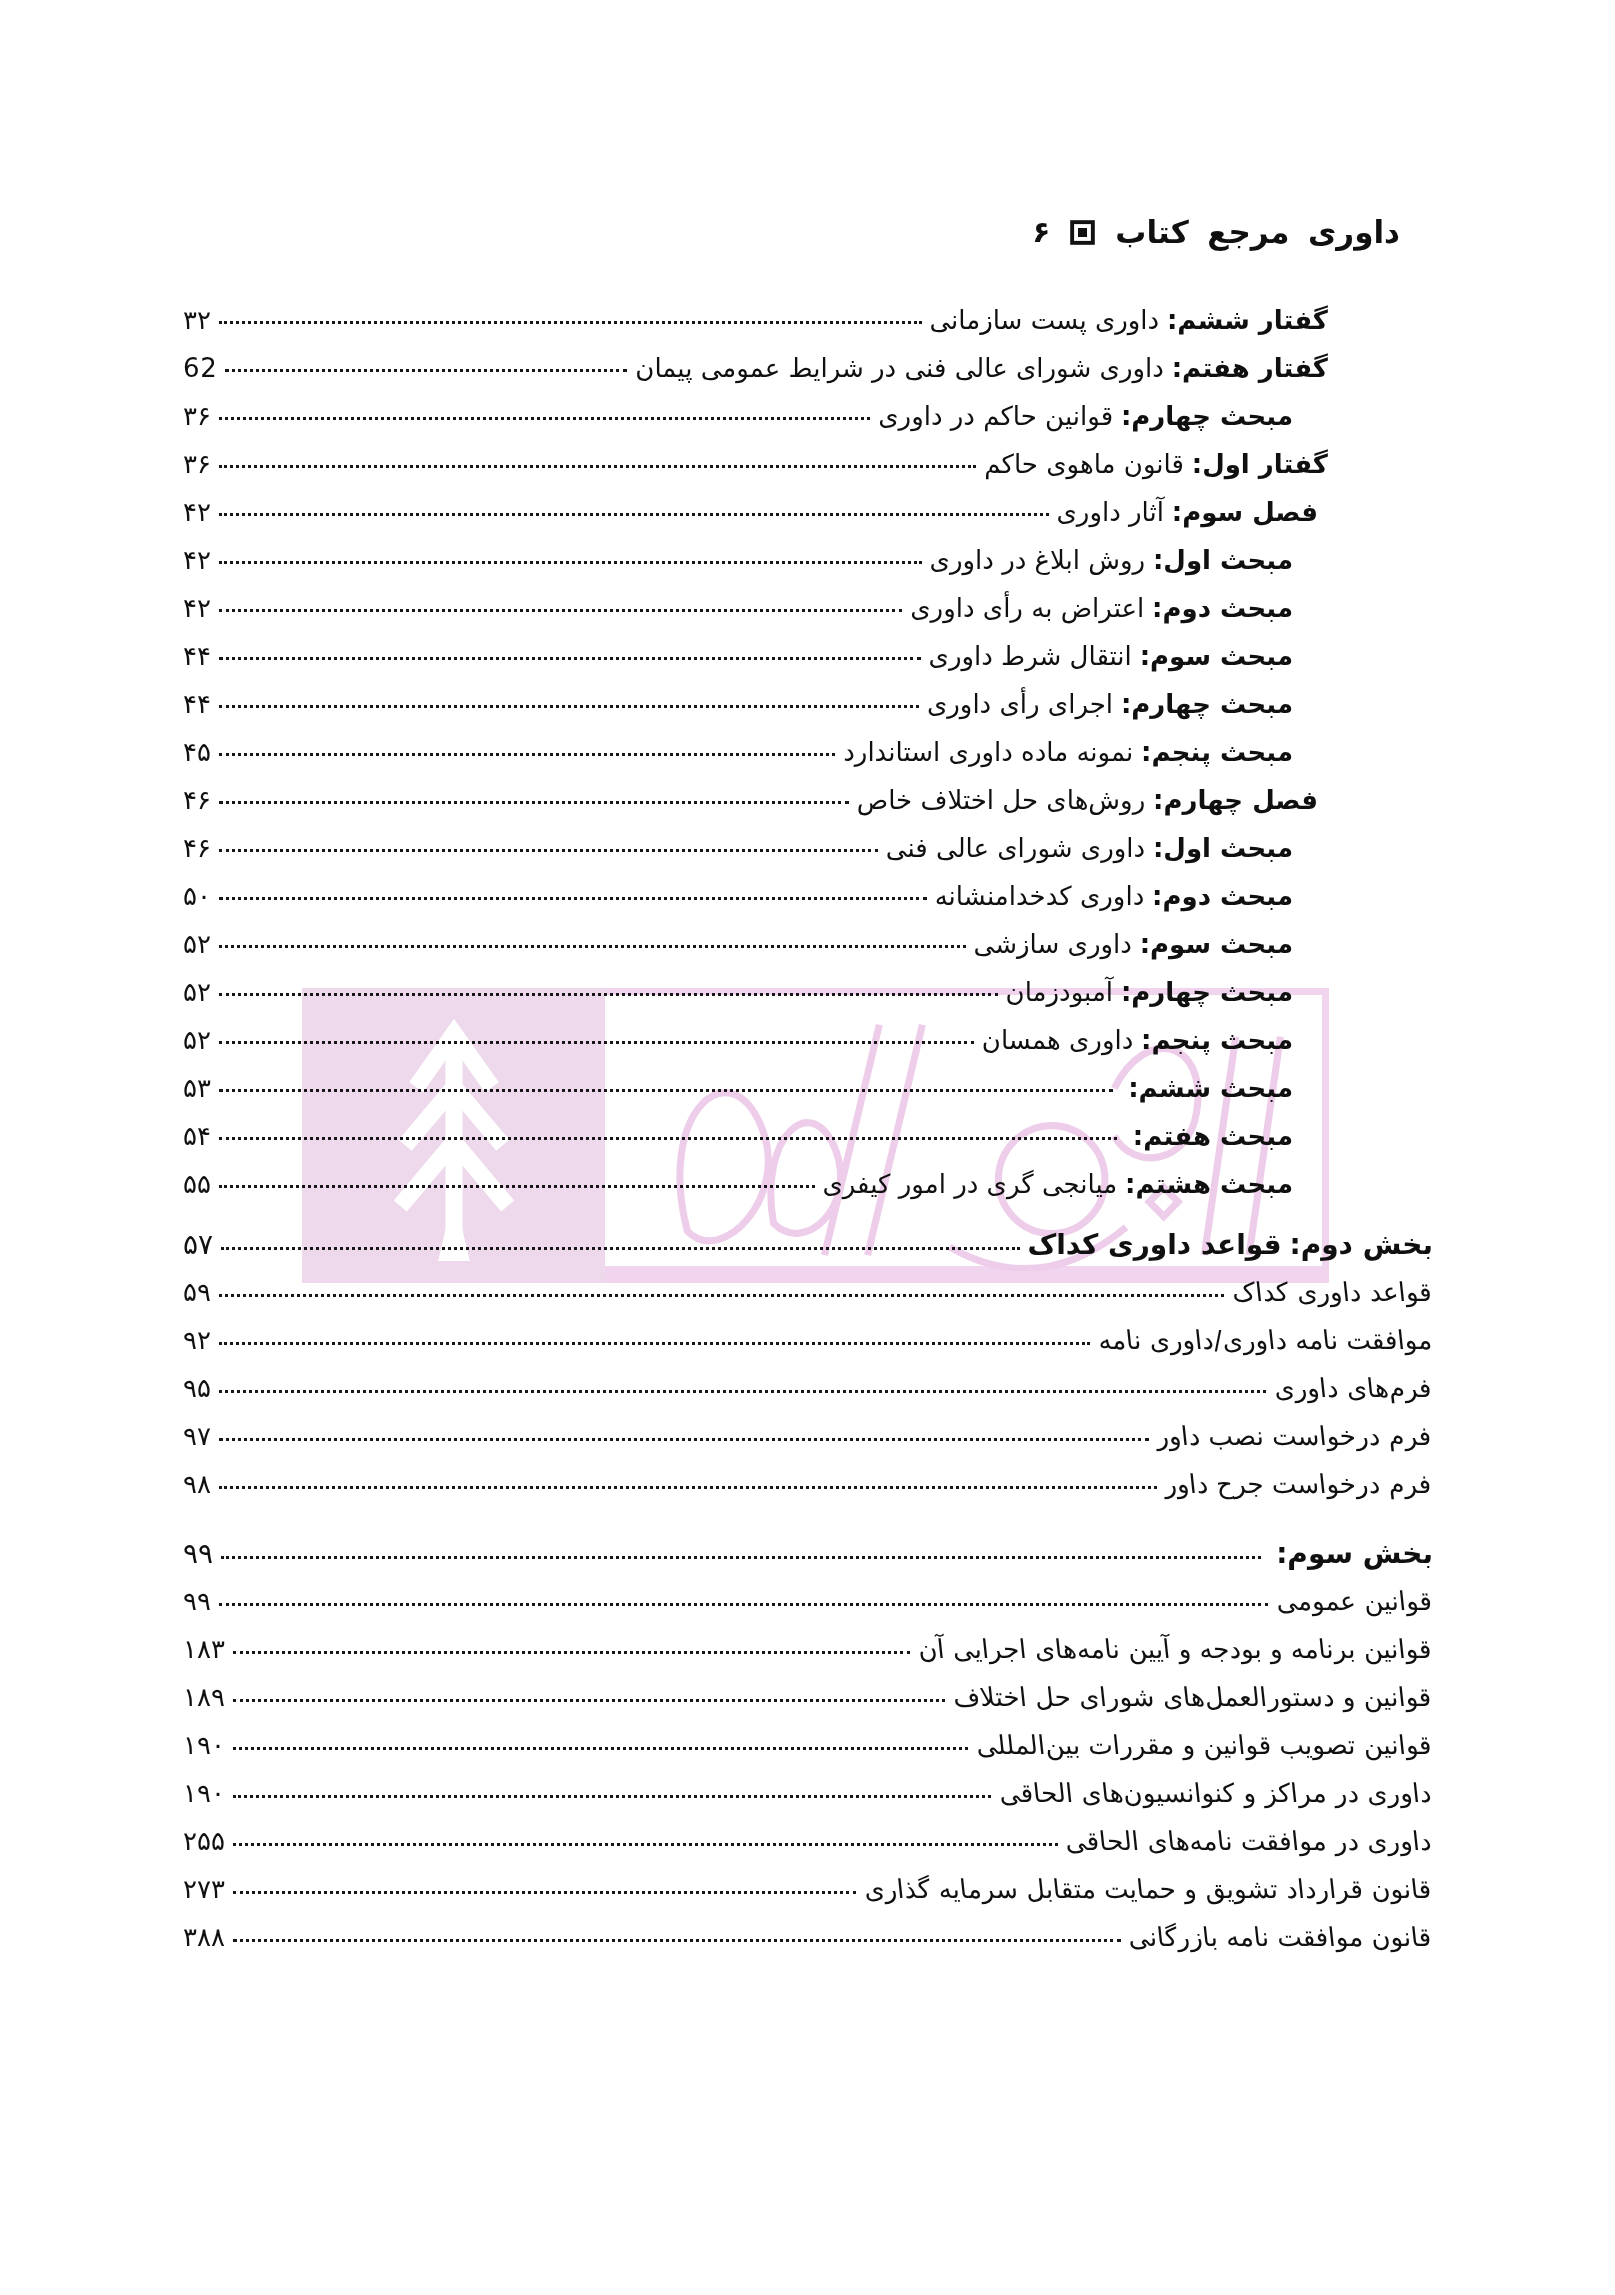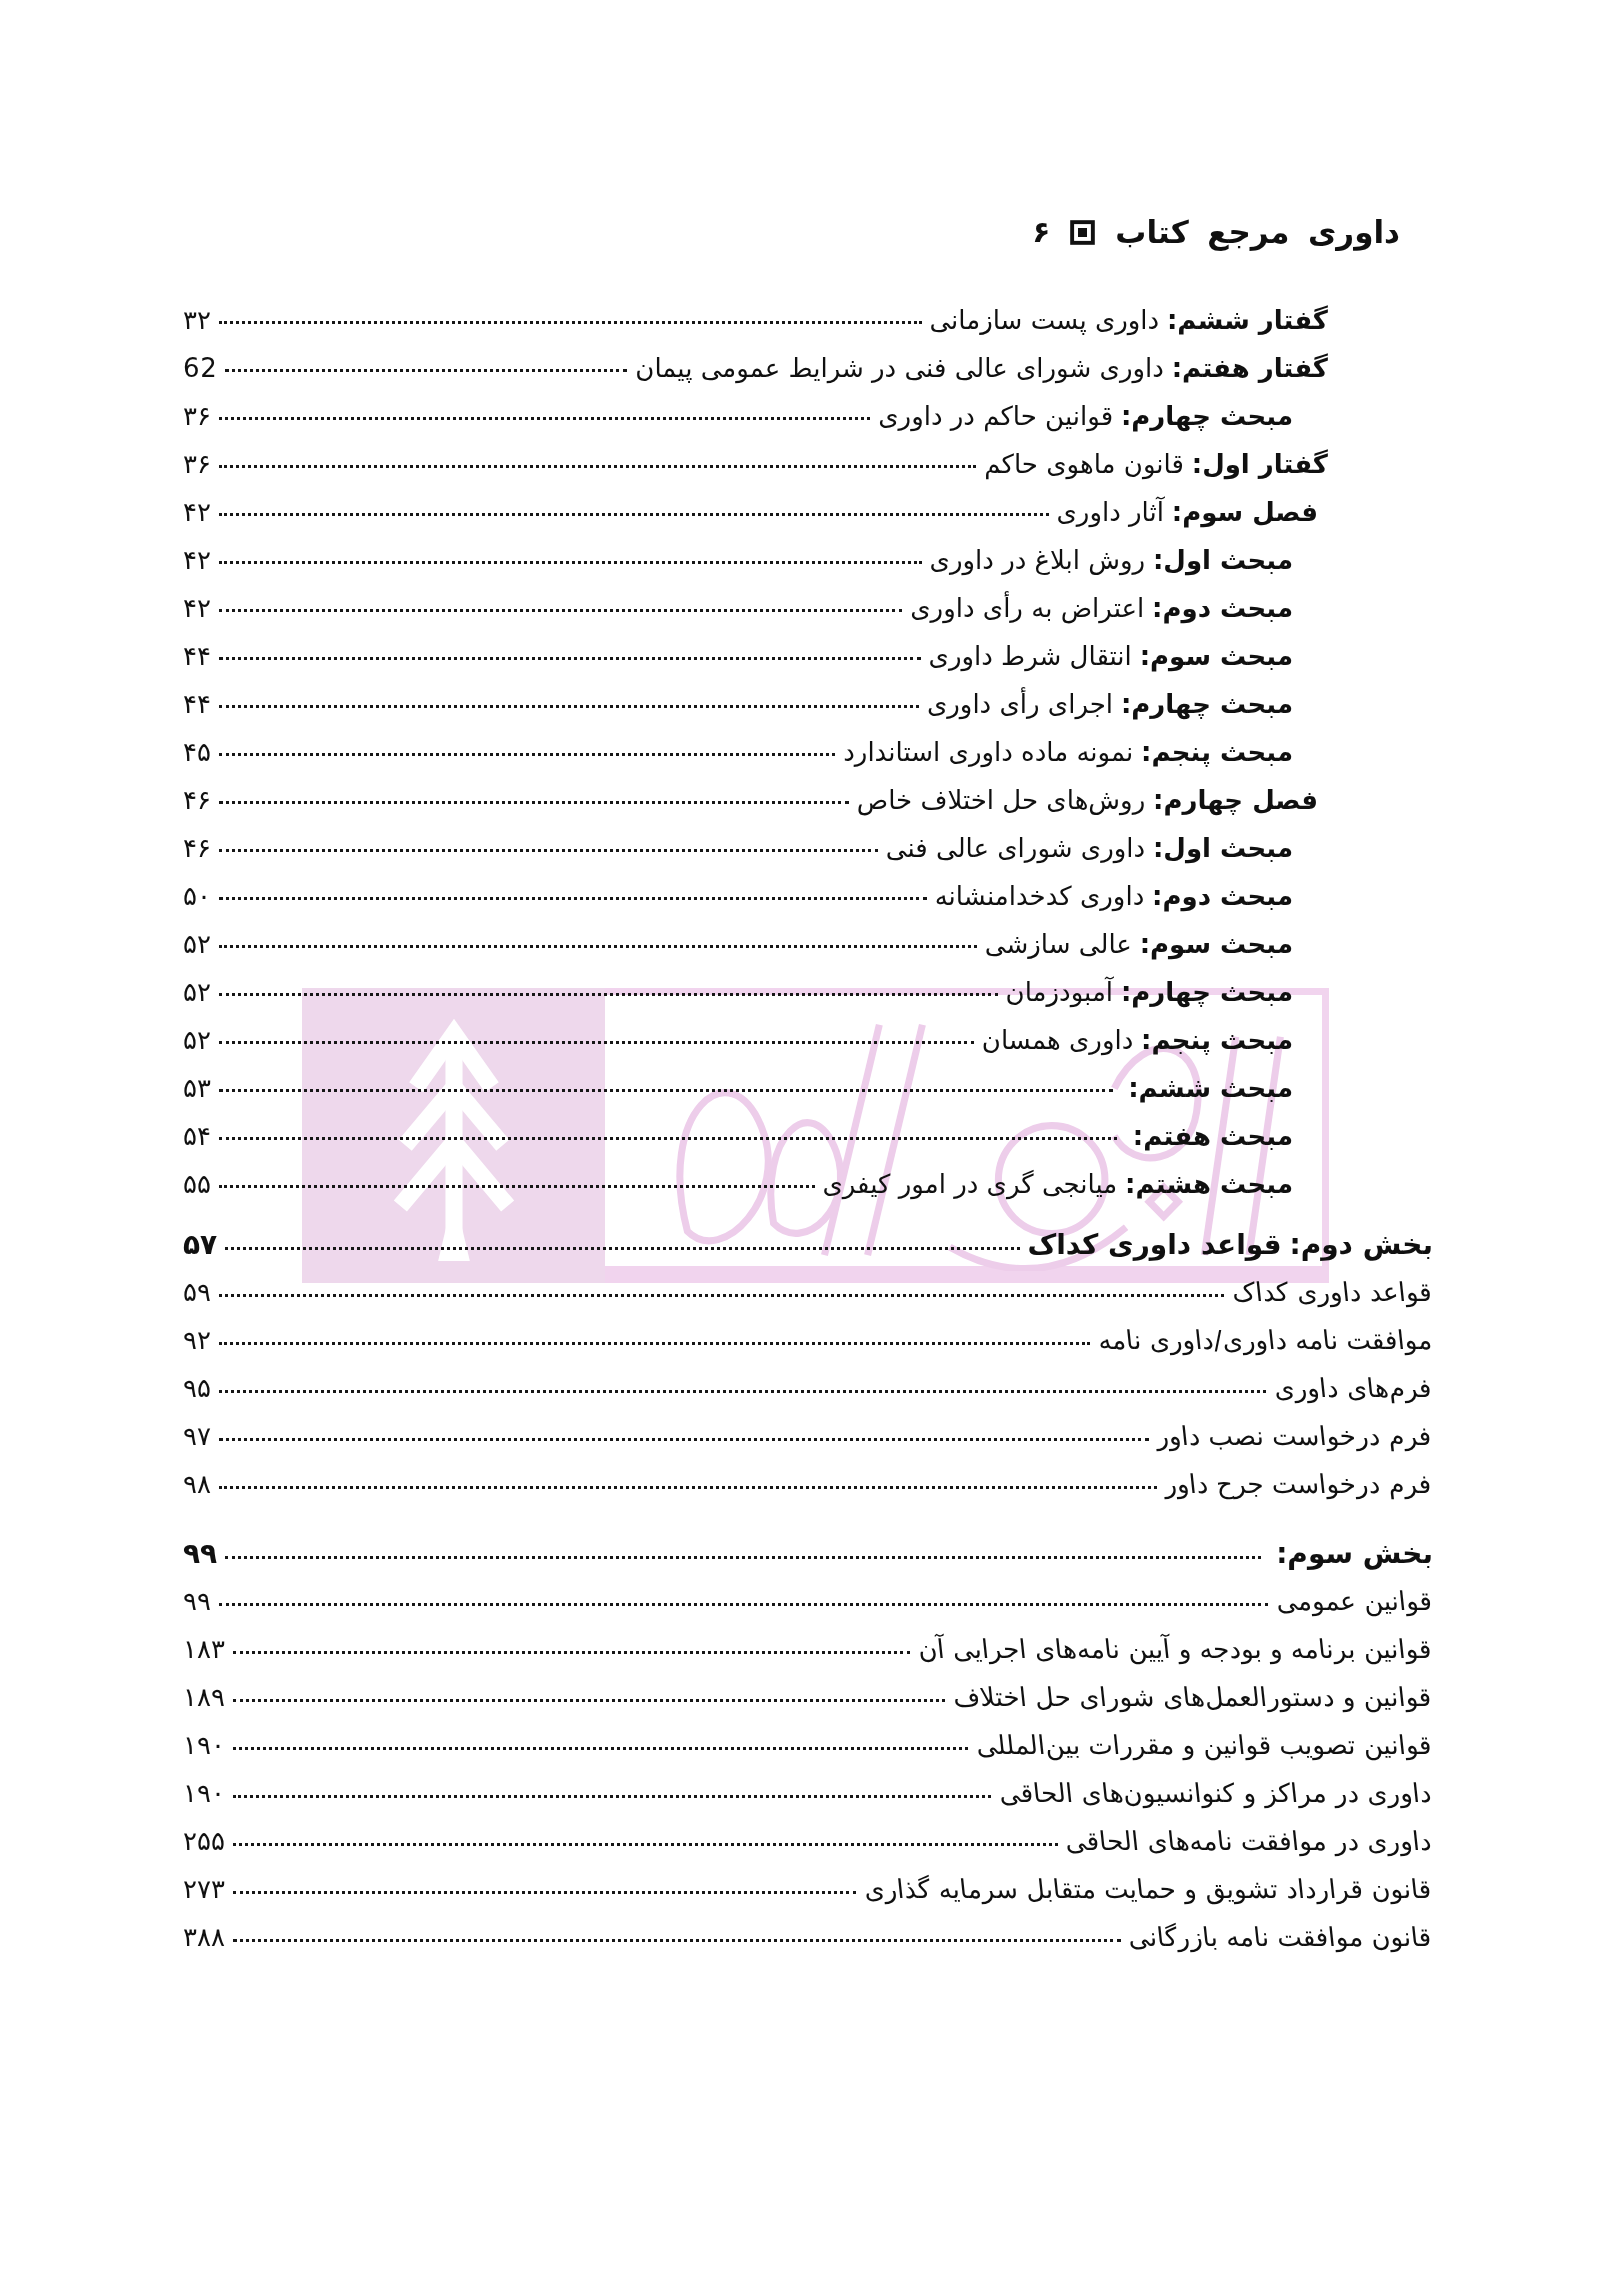--- a/index.html
+++ b/index.html
@@ -50,21 +50,21 @@
     border-bottom:3.5px dotted #161616;
     position:relative;top:-4.7px;margin:0 7.8px;
   }
   .row .page-num{flex:0 0 auto;letter-spacing:0.8px;}
   
   .row.goftar{padding-right:105px;}
   .row.goftar .prefix{font-weight:700;}
   .row.fasl{padding-right:115px;}
   .row.mabhas{padding-right:140px;}
   .row.bakhsh{padding-right:0;font-weight:700;font-size:28px;}
-  .row.bakhsh .page-num{font-weight:700;}
+  .row.bakhsh .page-num{font-weight:400;}
   .row.plain{padding-right:1.6px;}
   .row.plain .title{display:inline-block;transform:skewX(6deg);}
   .row.gap-sm{margin-top:12.4px;}
   .row.gap-lg{margin-top:21px;}
 </style>
 </head>
 <body>
 
 <div class="page">
 
@@ -181,21 +181,21 @@
       <span class="page-num">۴۶</span>
     </div>
       <div class="row mabhas">
       <span class="prefix">مبحث دوم:</span>
       <span class="title">داوری کدخدامنشانه</span>
       <span class="leader"></span>
       <span class="page-num">۵۰</span>
     </div>
       <div class="row mabhas">
       <span class="prefix">مبحث سوم:</span>
-      <span class="title">عالی سازشی</span>
+      <span class="title">داوری سازشی</span>
       <span class="leader"></span>
       <span class="page-num">۵۲</span>
     </div>
       <div class="row mabhas">
       <span class="prefix">مبحث چهارم:</span>
       <span class="title">آمبودزمان</span>
       <span class="leader"></span>
       <span class="page-num">۵۲</span>
     </div>
       <div class="row mabhas">

